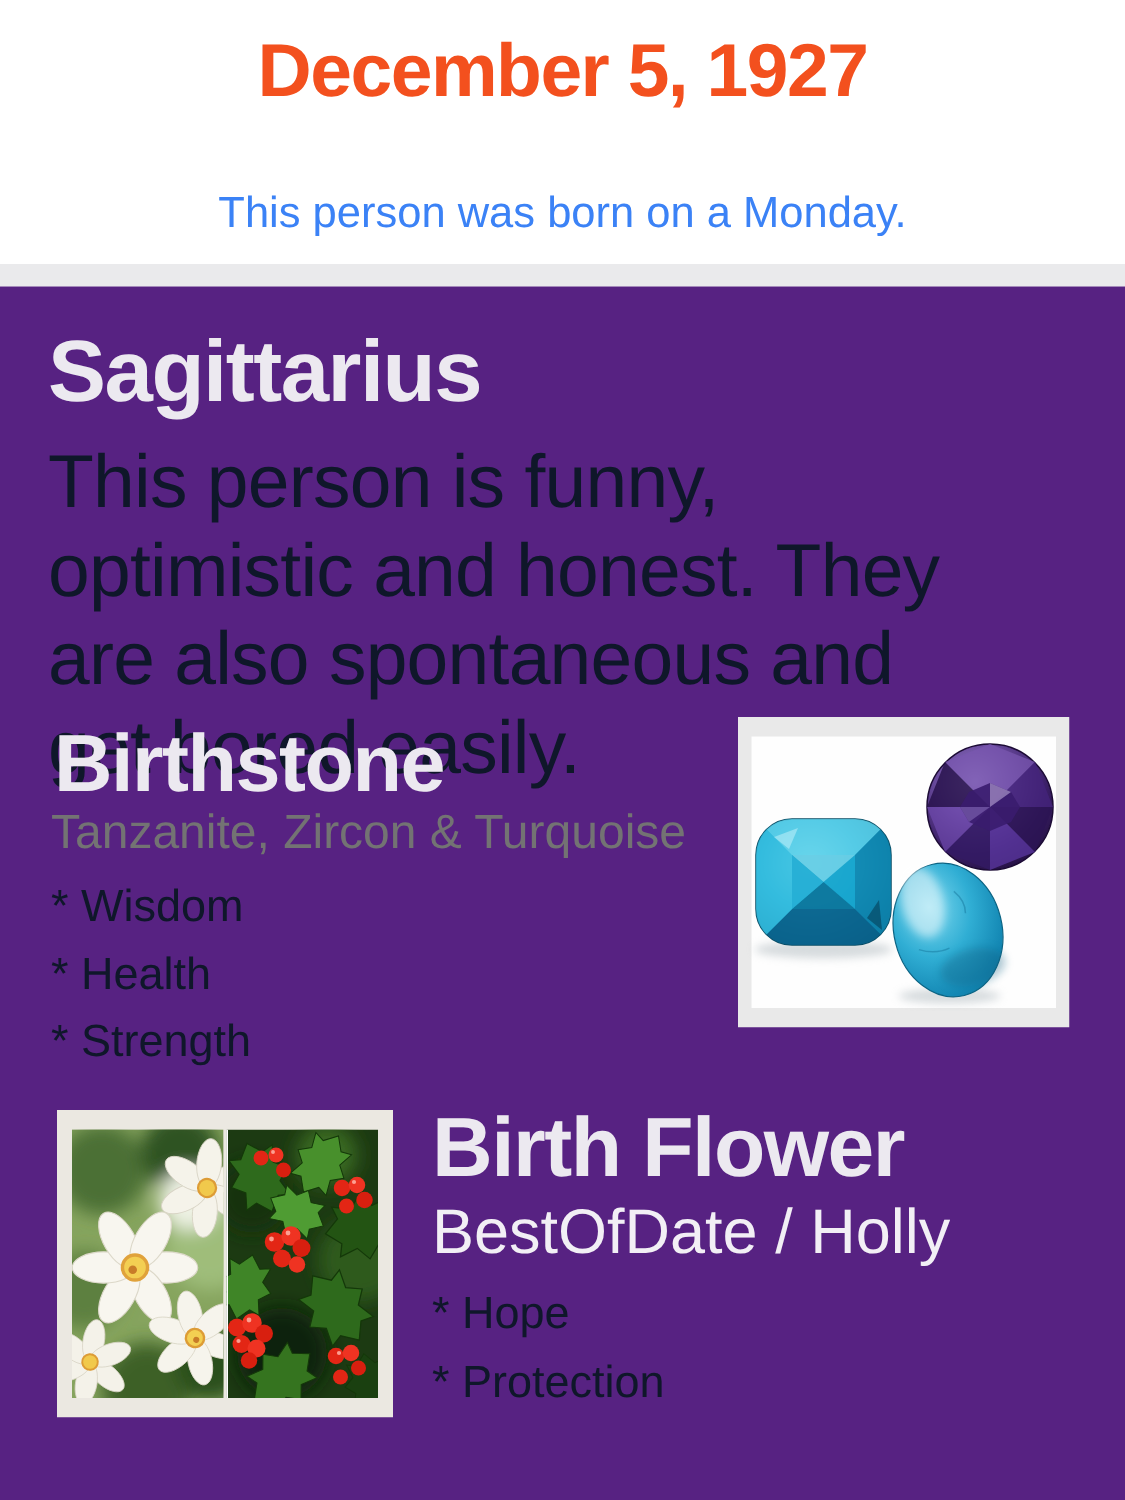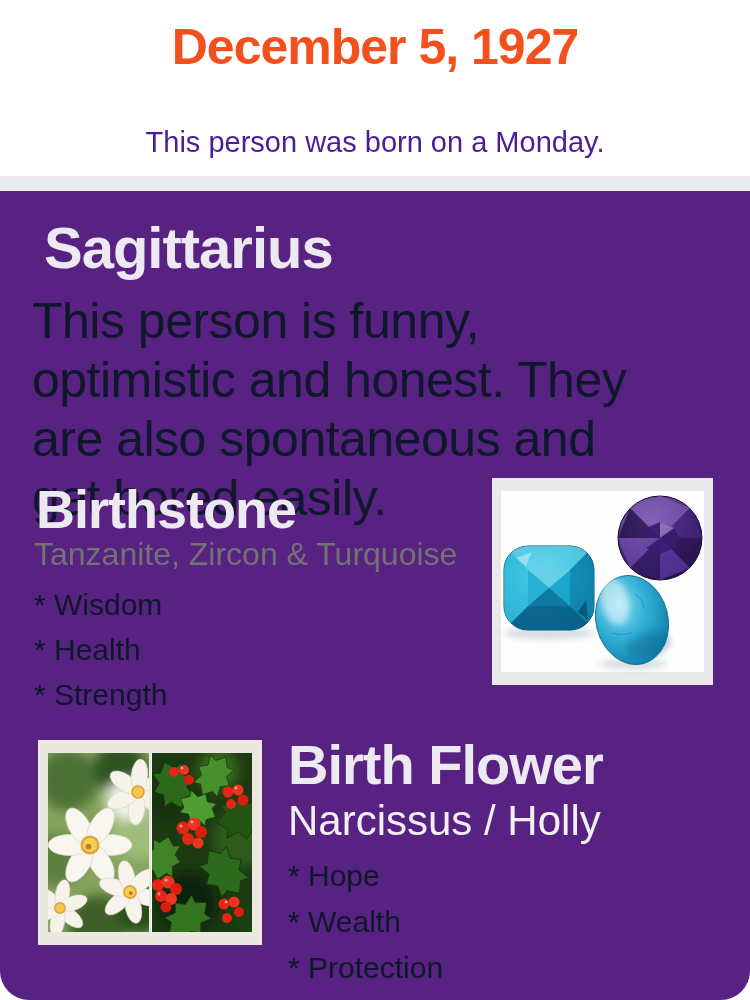--- a/index.html
+++ b/index.html
@@ -1,28 +1,28 @@
 <!DOCTYPE html>
 <html><head>
 <meta charset="utf-8">
 <style>
   html,body{margin:0;padding:0;background:#ffffff;}
   .page{
     position:relative;width:750px;height:1000px;overflow:hidden;
-    background:#ffffff;font-family:"Liberation Sans", sans-serif;border-radius:29px;
+    background:#ffffff;font-family:"Liberation Sans", sans-serif;
   }
   .abs{position:absolute;}
   .centered{left:0;right:0;text-align:center;}
   .date-title{top:18px;font-size:50px;font-weight:bold;color:#f3501e;letter-spacing:-1px;}
   .summary-title{top:84px;font-size:32px;font-weight:500;color:#1d1d25;}
-  .weekday-note{top:126px;font-size:29px;color:#4c1d95;}
+  .weekday-note{top:126px;font-size:29px;color:#3b82f6;}
   .divider-strip{top:176px;left:0;width:750px;height:15px;background:#eaeaec;}
   .purple-panel{top:191px;left:0;width:750px;height:809px;background:#572282;}
 
-  .zodiac-name{left:32px;top:214px;font-size:58px;font-weight:bold;color:#ece9f0;letter-spacing:-1px;margin-left:12px;}
+  .zodiac-name{left:32px;top:214px;font-size:58px;font-weight:bold;color:#ece9f0;letter-spacing:-1px;}
   .zodiac-desc{left:32px;top:292px;width:620px;font-size:50px;line-height:1.18;color:#0f172a;letter-spacing:-0.5px;}
 
   .birthstone-title{left:36px;top:466px;font-size:54px;font-weight:bold;color:#ece9f0;letter-spacing:-1px;margin-top:12px;}
   .birthstone-stones{left:34px;top:536px;font-size:32px;color:#737373;text-align:right;}
   .trait-list{color:#0f172a;font-size:30px;}
   .birthstone-traits{left:34px;top:582px;line-height:45px;}
   .gem-figure{left:492px;top:478px;width:221px;height:207px;}
   .flower-figure{left:38px;top:740px;width:224px;height:205px;}
 
   .birth-flower-title{left:288px;top:732px;font-size:56px;font-weight:bold;color:#ece9f0;letter-spacing:-1px;}
@@ -260,20 +260,19 @@
               <circle cx="188" cy="162" r="1.4"></circle>
               <circle cx="144" cy="28" r="1.3"></circle>
           </g>
         </g>
         <rect x="111" y="13" width="3" height="179" fill="#ffffff"></rect>
       </g>
     </svg>
   </div>
 
   <div class="abs birth-flower-title">Birth Flower</div>
-  <div class="abs birth-flower-names">Narcissus / Holly</div>
+  <div class="abs birth-flower-names">BestOfDate / Holly</div>
   <div class="abs trait-list birth-flower-traits">
     <div>* Hope</div>
-    <div>* Wealth</div>
     <div>* Protection</div>
   </div>
 
 </div>
 
 </body></html>

